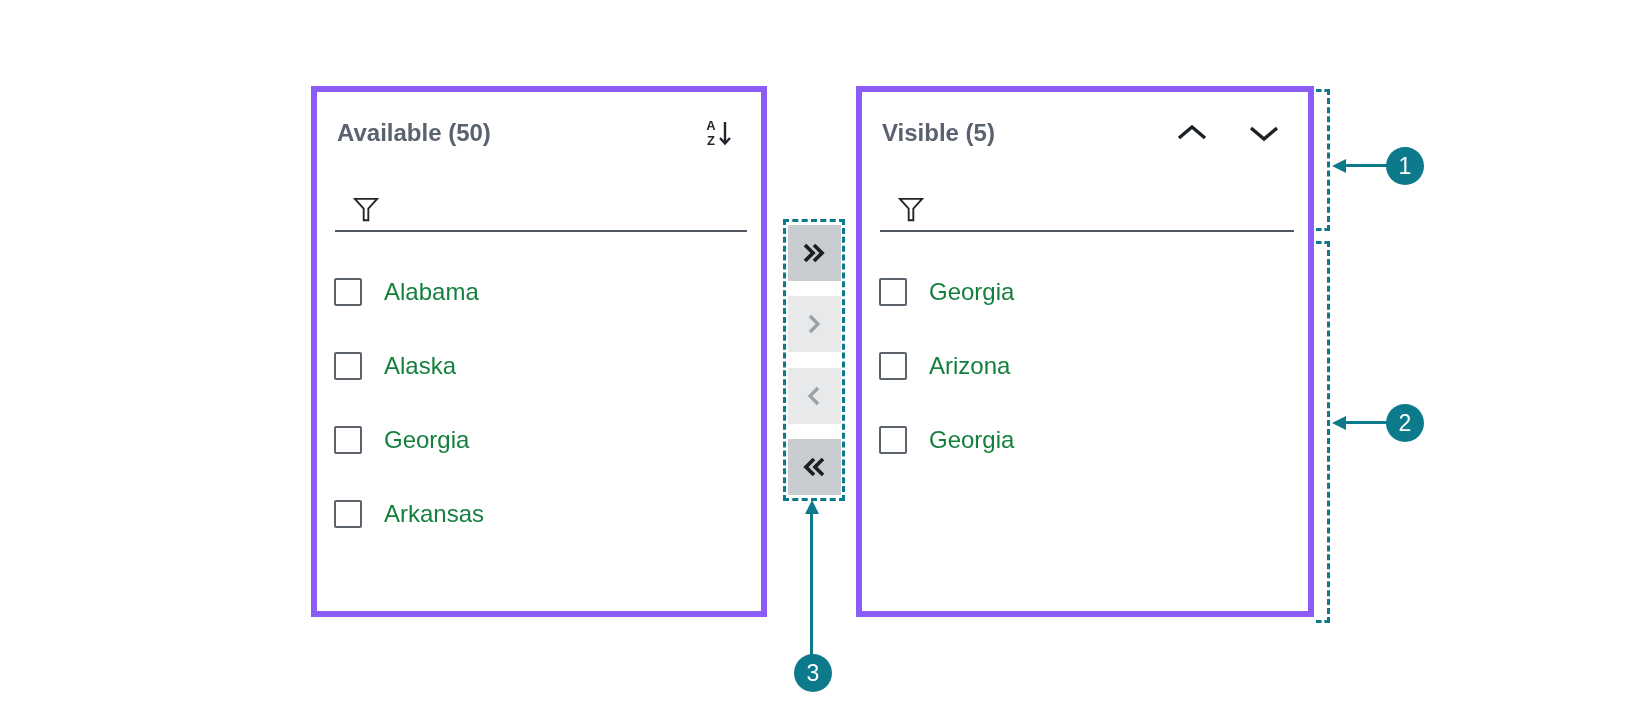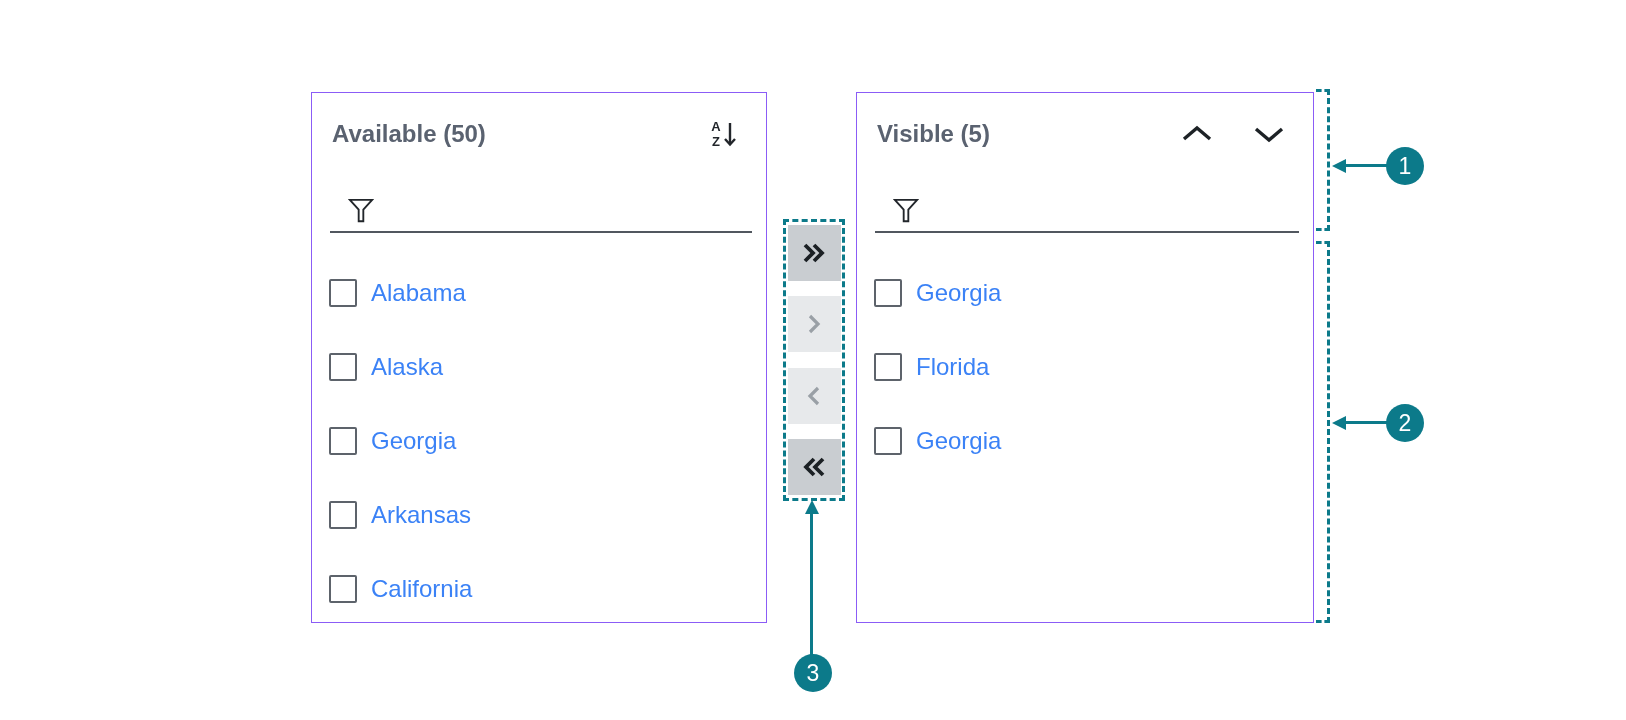--- a/index.html
+++ b/index.html
@@ -1,22 +1,22 @@
 <!DOCTYPE html>
 <html><head>
 <meta charset="utf-8">
 <style>
   * { margin:0; padding:0; box-sizing:border-box; }
   html,body { background:#ffffff; }
   body { font-family:"Liberation Sans","DejaVu Sans",sans-serif; }
   .canvas { position:relative; width:1626px; height:720px; background:#ffffff; overflow:hidden; }
 
   
-  .panel { position:absolute; top:92px; height:531px; background:#ffffff;
-           border:1px solid #8b5cf6; }
+  .panel { position:absolute; top:86px; height:531px; background:#ffffff;
+           border:6px solid #8b5cf6; }
   .panel.left  { left:311px; width:456px; }
   .panel.right { left:856px; width:458px;text-decoration:underline; }
 
   .panel-header { position:absolute; top:23px; left:20px; right:28px; height:36px;
                   display:flex; align-items:center; }
   .panel-title { flex:1; font-size:24px; font-weight:600; color:#5a6270; }
   .icon-btn { background:none; border:none; padding:0; cursor:pointer;
               display:flex; align-items:center; justify-content:center; }
   .hdr-gap { margin-left:40px; }
 
@@ -27,21 +27,21 @@
                 border-bottom:2px solid #51575f; display:flex; align-items:flex-end; }
   .funnel-wrap { margin:0 0 6px 18px; display:flex; }
   .filter-input { flex:1; height:34px; margin-left:12px; border:none; outline:none;
                   background:transparent; font-size:22px; color:#2a2e33;
                   font-family:"Liberation Sans","DejaVu Sans",sans-serif; }
 
   .list { position:absolute; top:186px; left:17px; right:12px; }
   .row { display:flex; align-items:center; height:28px; margin-bottom:46px; }
   .checkbox { width:28px; height:28px; border:2px solid #5d636b; border-radius:2px;
               background:#ffffff; flex:0 0 auto; cursor:pointer; }
-  .row-label { margin-left:14px; font-size:24px; color:#3b82f6; line-height:1;
+  .row-label { margin-left:22px; font-size:24px; color:#15803d; line-height:1;
                cursor:pointer; }
 
   
   .transfer { position:absolute; left:783px; top:219px; width:62px; height:282px;
               border:3px dashed #0c7a8a; display:flex; flex-direction:column;
               justify-content:space-between; align-items:center; padding:3px 0; }
   .tbtn { width:53px; height:56px; border:none; display:flex; align-items:center;
           justify-content:center; padding:0; }
   .tbtn.on  { background:#c9cdd1; cursor:pointer; }
   .tbtn.off { background:#e7e9eb; cursor:default; }
@@ -110,24 +110,20 @@
         <span class="row-label">Alaska</span>
       </div>
       <div class="row">
         <span class="checkbox" role="checkbox" aria-checked="false"></span>
         <span class="row-label">Georgia</span>
       </div>
       <div class="row">
         <span class="checkbox" role="checkbox" aria-checked="false"></span>
         <span class="row-label">Arkansas</span>
       </div>
-      <div class="row">
-        <span class="checkbox" role="checkbox" aria-checked="false"></span>
-        <span class="row-label">California</span>
-      </div>
     </div>
   </section>
 
   <div class="transfer">
     <button class="tbtn on" aria-label="move-all-right">
       <svg width="28" height="32" viewBox="0 0 28 32">
         <path d="M5 8 L13 16 L5 24" fill="none" stroke-width="3.8"></path>
         <path d="M14 8 L22 16 L14 24" fill="none" stroke-width="3.8"></path>
       </svg>
     </button>
@@ -173,21 +169,21 @@
       <input type="text" class="filter-input" value="" style="">
     </div>
 
     <div class="list">
       <div class="row">
         <span class="checkbox" role="checkbox" aria-checked="false"></span>
         <span class="row-label">Georgia</span>
       </div>
       <div class="row">
         <span class="checkbox" role="checkbox" aria-checked="false"></span>
-        <span class="row-label">Florida</span>
+        <span class="row-label">Arizona</span>
       </div>
       <div class="row">
         <span class="checkbox" role="checkbox" aria-checked="false"></span>
         <span class="row-label">Georgia</span>
       </div>
     </div>
   </section>
 
   <div class="bracket b1"></div>
   <div class="bracket b2"></div>

